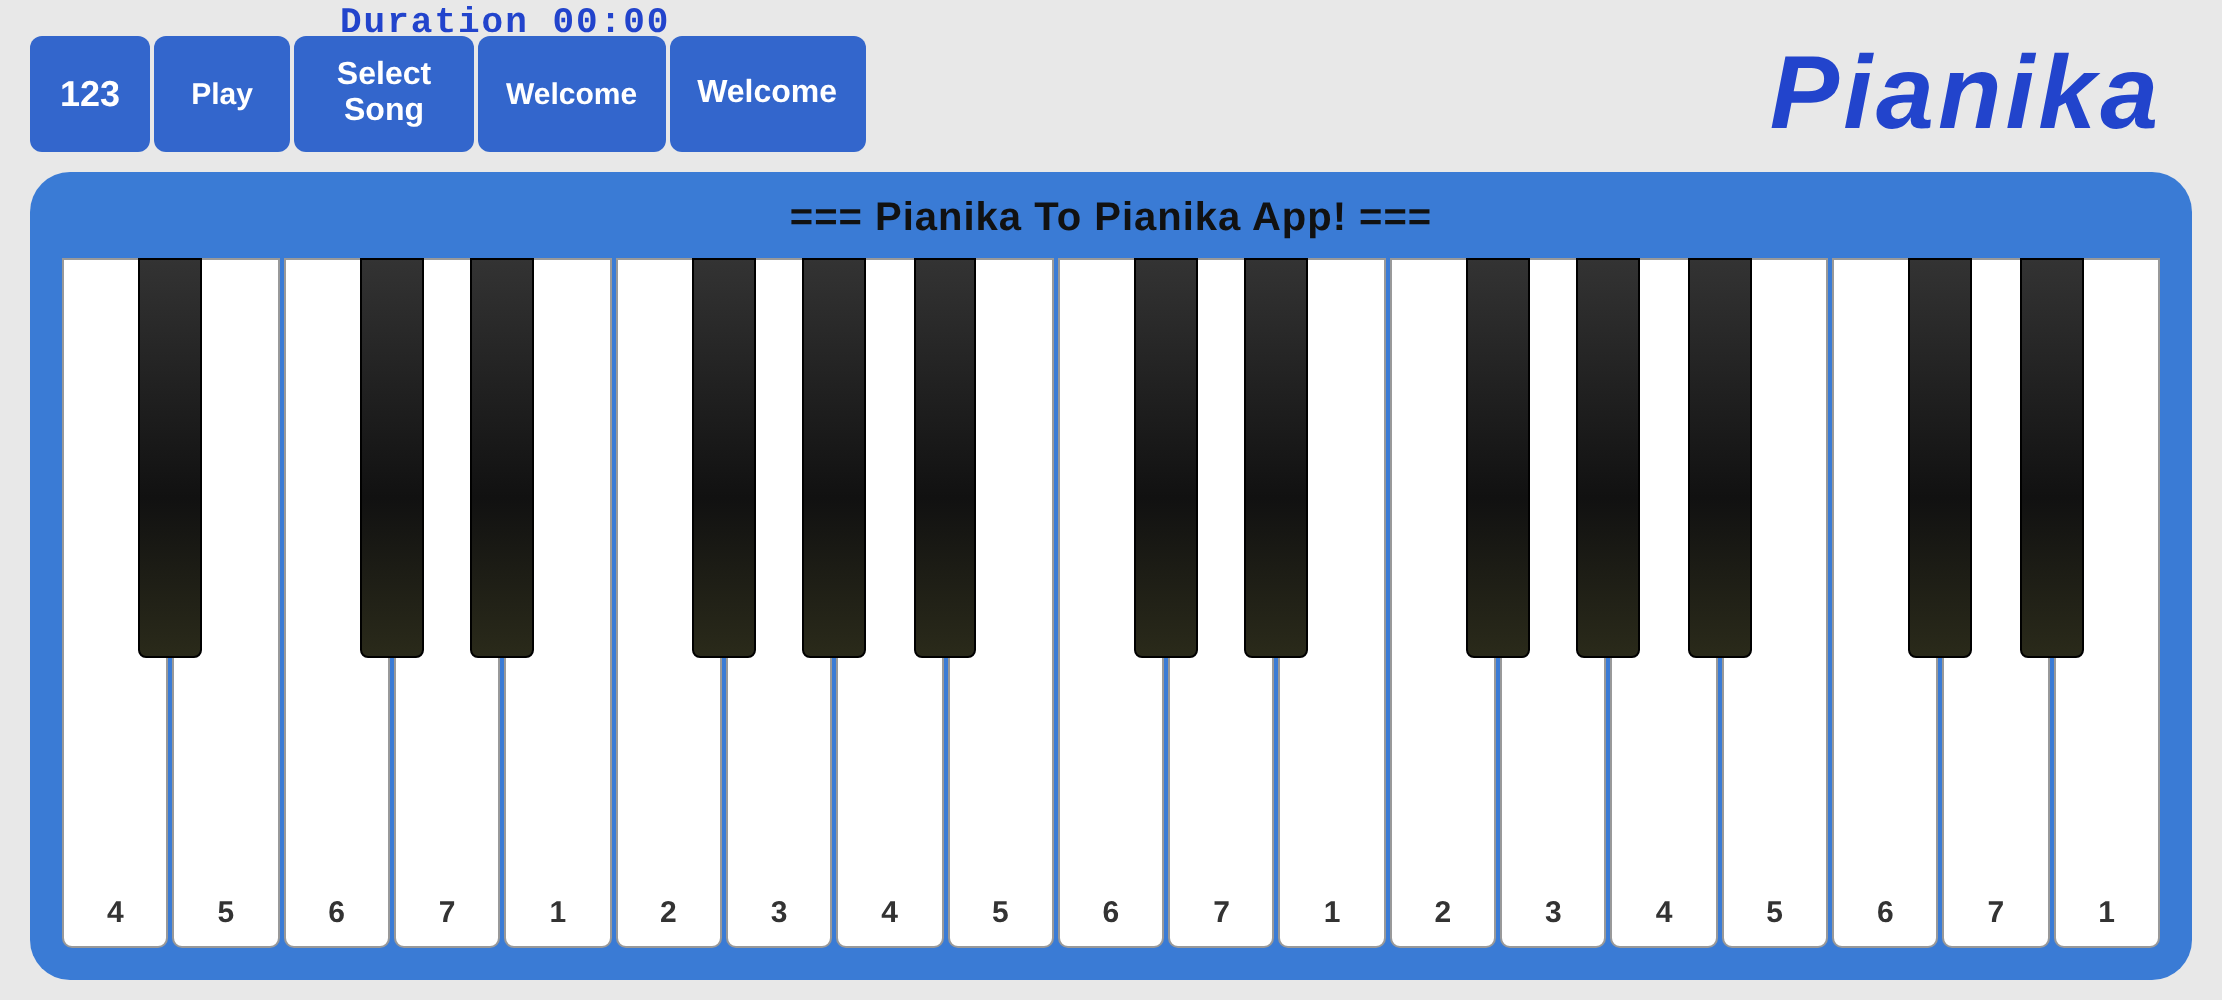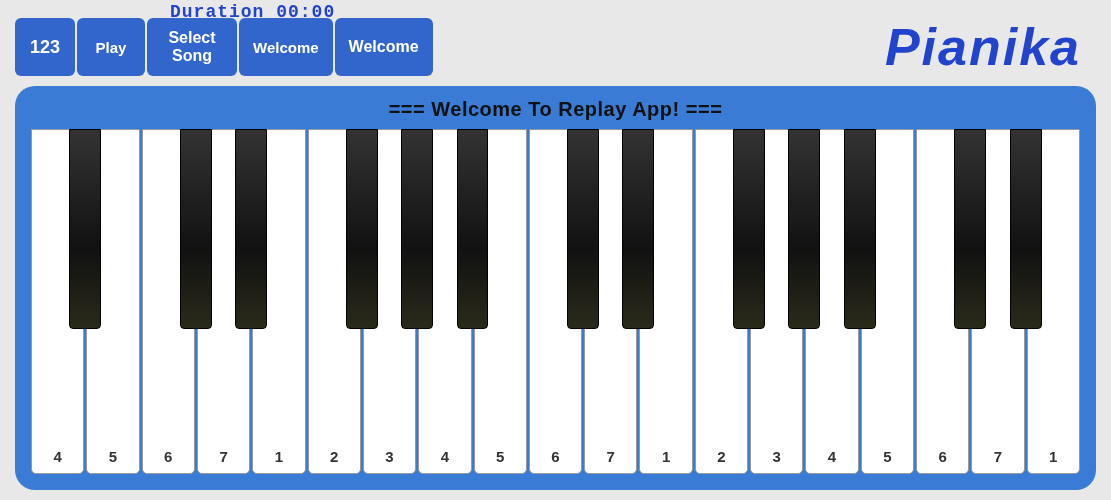--- a/index.html
+++ b/index.html
@@ -178,21 +178,21 @@
     <button class="btn-num">123</button>
     <button class="btn-control">Play</button>
     <button class="btn-control wide">Select<br>Song</button>
     <button class="btn-control">Welcome</button>
     <button class="btn-control wide">Welcome</button>
   </div>
   <span class="app-title">Pianika</span>
 </div>
 
 <div class="piano-container">
-  <div class="welcome-text">=== Welcome To Replay App! ===</div>
+  <div class="welcome-text">=== Pianika To Pianika App! ===</div>
   <div class="piano-wrapper">
     <div class="piano-keyboard">
       <div class="white-keys" id="white-keys-container">
       <div class="white-key">4</div>
           <div class="white-key">5</div>
           <div class="white-key">6</div>
           <div class="white-key">7</div>
           <div class="white-key">1</div>
           <div class="white-key">2</div>
           <div class="white-key">3</div>

